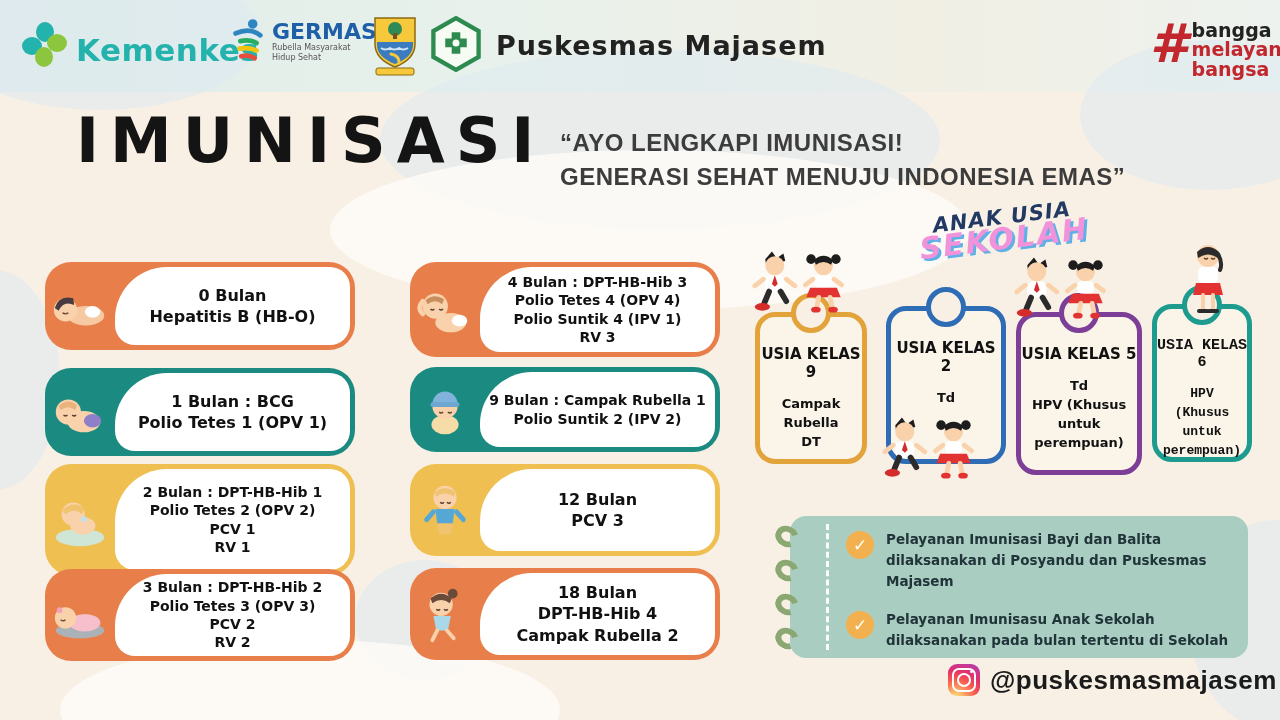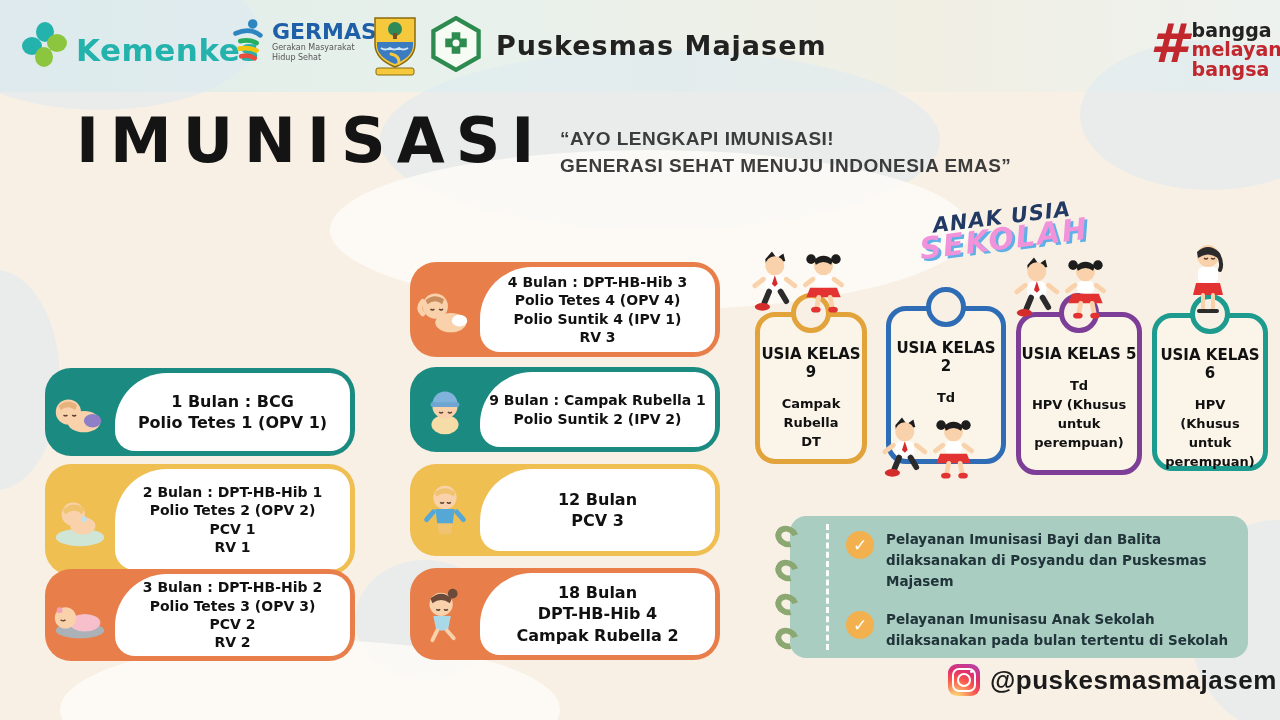--- a/index.html
+++ b/index.html
@@ -25,21 +25,21 @@
   .pusk-name { position:absolute; left:496px; top:30px; font-size:27px; font-weight:bold; color:#222; letter-spacing:1px; }
   .bangga { position:absolute; left:1150px; top:18px; display:flex; gap:4px; }
   .bangga-hash { font-size:54px; font-weight:900; color:#C1272D; line-height:.95; font-style:italic; }
   .bangga-lines { display:flex; flex-direction:column; line-height:1.02; padding-top:3px; }
   .bangga-lines span { font-size:19px; font-weight:bold; }
   .bg1 { color:#222; } .bg2,.bg3 { color:#C1272D; }
 
   
   .title { position:absolute; left:76px; top:104px; font-size:62px; font-weight:900; letter-spacing:11px;
            color:#141414; font-family:"DejaVu Sans", sans-serif; }
-  .quote { position:absolute; left:560px; top:126px; font-size:19px; font-weight:600; color:#3C3C3C;
+  .quote { position:absolute; left:560px; top:126px; font-size:24px; font-weight:600; color:#3C3C3C;
            line-height:1.4; font-family:"Liberation Sans", sans-serif; letter-spacing:.5px; }
 
   
   .card { position:absolute; width:310px; border-radius:26px; }
   .card-body { position:absolute; left:70px; top:5px; right:5px; bottom:5px; background:#fff;
                border-radius:52px 20px 20px 20px; display:flex; flex-direction:column; justify-content:center;
                align-items:center; text-align:center; font-weight:bold; color:#111; font-size:14px; line-height:1.32; }
   .card-body.big { font-size:16px; }
   .card-body div { white-space:nowrap; }
   .card-baby { position:absolute; left:4px; top:50%; transform:translateY(-50%); width:62px; height:62px; }
@@ -203,21 +203,21 @@
     <div class="germas">
       <svg width="38" height="52" viewBox="0 0 40 52">
         <circle cx="26" cy="7" r="5" fill="#2E86C1"></circle>
         <path d="M8 17 q15 -7 26 2" stroke="#2E86C1" stroke-width="5" fill="none" stroke-linecap="round"></path>
         <path d="M13 25 q10 -2 17 2" stroke="#27AE60" stroke-width="5" fill="none" stroke-linecap="round"></path>
         <path d="M12 33 q10 -2 18 2" stroke="#F1C40F" stroke-width="5" fill="none" stroke-linecap="round"></path>
         <path d="M14 41 q8 -2 14 2" stroke="#E74C3C" stroke-width="5" fill="none" stroke-linecap="round"></path>
       </svg>
       <div>
         <div class="germas-name">GERMAS</div>
-        <div class="germas-tag">Gerakan Masyarakat</div>
+        <div class="germas-tag">Rubella Masyarakat</div>
         <div class="germas-tag">Hidup Sehat</div>
       </div>
     </div>
 
     <div class="emblem">
       <svg width="46" height="60" viewBox="0 0 44 60">
         <path d="M2 2 h40 v26 q0 15 -20 23 q-20 -8 -20 -23 Z" fill="#F5C93B" stroke="#8A6A10" stroke-width="1.5"></path>
         <circle cx="22" cy="13" r="7" fill="#2E8B57"></circle>
         <rect x="20" y="17" width="4" height="6" fill="#7A4F21"></rect>
         <path d="M4 26 h36 v3 q0 12 -18 19 q-18 -7 -18 -19 Z" fill="#3B7BBF"></path>
@@ -246,20 +246,29 @@
       </span>
     </div>
   </div>
 
   <div class="title">IMUNISASI</div>
   <div class="quote">
     <div>“AYO LENGKAPI IMUNISASI!</div>
     <div>GENERASI SEHAT MENUJU INDONESIA EMAS”</div>
   </div>
 
+  <div class="card" style="left: 45px; top: 262px; height: 88px; background-color: rgb(232, 127, 75);">
+    <svg class="card-baby" viewBox="0 0 64 64">
+        <use href="#baby-sleep"></use>
+      </svg>
+    <div class="card-body big">
+      <div>0 Bulan</div>
+      <div>Hepatitis B (HB-O)</div>
+    </div>
+  </div>
 
   <div class="card" style="left: 45px; top: 368px; height: 88px; background-color: rgb(27, 139, 130);">
     <svg class="card-baby" viewBox="0 0 64 64">
         <use href="#baby-crawl"></use>
       </svg>
     <div class="card-body big">
       <div>1 Bulan : BCG</div>
       <div>Polio Tetes 1 (OPV 1)</div>
     </div>
   </div>
@@ -369,21 +378,21 @@
 
   <div class="tag-card" style="left: 1016px; top: 312px; width: 126px; height: 163px; border-color: rgb(124, 62, 151);">
     <div class="tag-notch" style="border-color: rgb(124, 62, 151);"></div>
     <div class="tag-title">USIA KELAS 5</div>
     <div class="tag-lines">
       <div>Td</div>
       <div>HPV (Khusus untuk perempuan)</div>
     </div>
   </div>
 
-  <div class="tag-card" style="left: 1152px; top: 313px; width: 116px; height: 158px; border-color: rgb(28, 155, 142);">
+  <div class="tag-card" style="left: 1152px; top: 304px; width: 100px; height: 158px; border-color: rgb(28, 155, 142); font-family: Liberation Mono, monospace;">
     <div class="tag-notch" style="border-color: rgb(28, 155, 142);"></div>
     <div class="tag-title">USIA KELAS 6</div>
     <div class="tag-lines">
       <div>HPV (Khusus untuk perempuan)</div>
     </div>
   </div>
 
   <div class="note-card">
     <div class="ring" style="top:10px;"></div>
     <div class="ring" style="top:44px;"></div>

